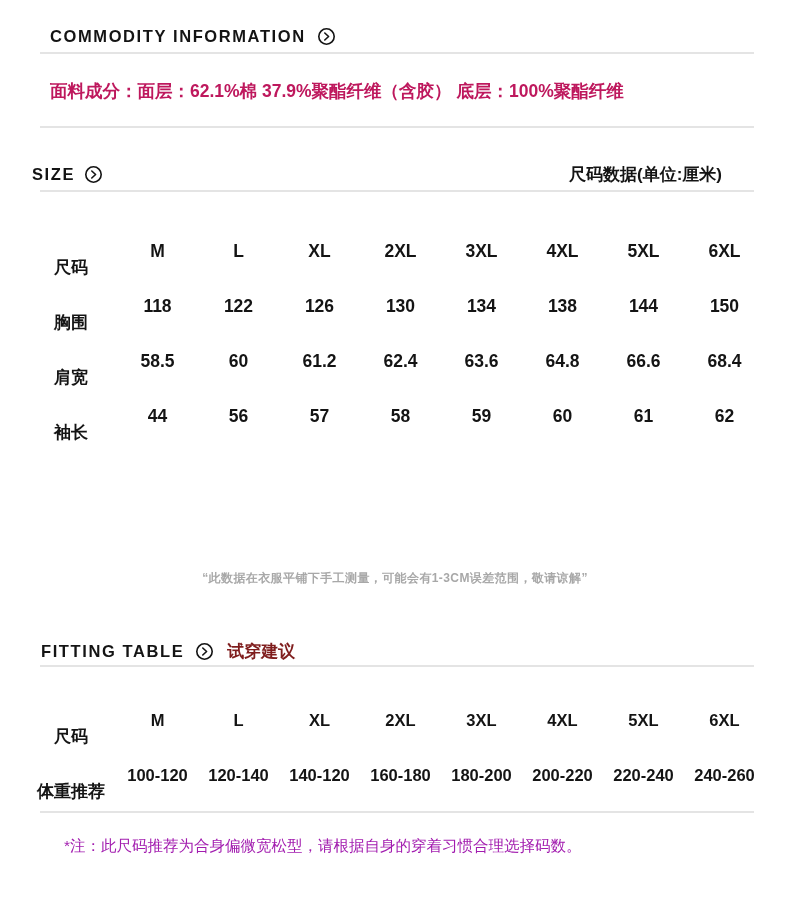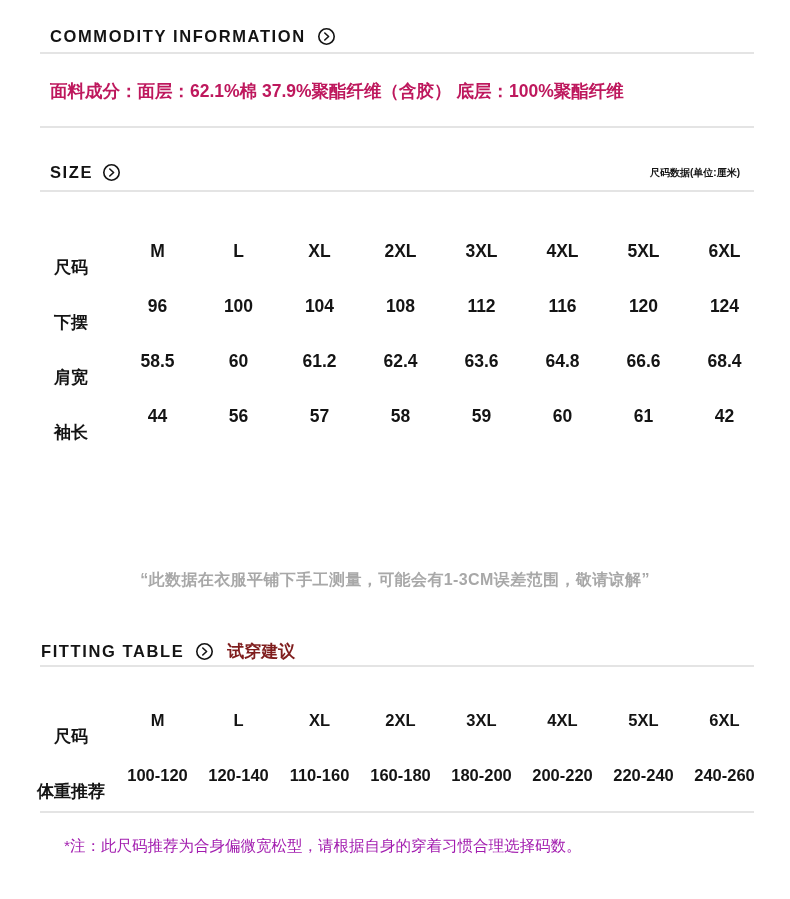--- a/index.html
+++ b/index.html
@@ -9,31 +9,31 @@
     font-family:"Liberation Sans","DejaVu Sans",sans-serif;
     color:#141414;
   }
   .hline { position:absolute; left:40px; width:714px; height:2px; background:#e4e4e4; }
   .sec-header { position:absolute; display:flex; align-items:center; gap:11px; }
   .h-en { font-size:16.5px; font-weight:700; letter-spacing:1.6px; color:#141414; }
   .h-cn { font-size:17px; font-weight:700; color:#7f1d1d; margin-left:2px; }
   .circ-icon { display:inline-flex; width:19px; height:19px; }
   .commodity-header { left:50px; top:27px; }
   .fabric-line { position:absolute; left:50px; top:79px; width:710px; font-size:17.5px; font-weight:700; color:#be185d; }
-  .size-header-row { position:absolute; left:50px; top:163px; width:690px; display:flex; align-items:center;text-align:center; }
-  .unit-note { margin-left:auto; font-size:10px; font-weight:700; color:#141414; }
+  .size-header-row { position:absolute; left:32px; top:163px; width:690px; display:flex; align-items:center;text-align:center; }
+  .unit-note { margin-left:auto; font-size:17px; font-weight:700; color:#141414; }
   .grid-table { position:absolute; left:25px; width:740px; }
   .t-row { display:grid; grid-template-columns:92px repeat(8,1fr); height:55px; align-items:center; }
   .t-label { text-align:center; font-size:17px; font-weight:700; color:#141414;margin-top:31px; }
   .t-cell { text-align:center; font-size:17.5px; font-weight:700; color:#141414; }
   .size-table { top:224px; }
   .fitting-table { top:693px; }
   .fitting-table .t-cell { font-size:16.5px; }
   .measure-note { position:absolute; left:0; top:570px; width:790px; text-align:center;
-    font-size:16px; font-weight:700; letter-spacing:0.4px; color:#a8a8a8; }
+    font-size:12px; font-weight:700; letter-spacing:0.4px; color:#a8a8a8; }
   .fitting-header { left:41px; top:640px; }
   .footer-note { position:absolute; left:64px; top:836px; font-size:15.5px; color:#a21caf; }
   .line-top-fabric { top:52px; }
   .line-bottom-fabric { top:126px; }
   .line-size { top:190px; }
   .line-fitting { top:665px; }
   .line-footer { top:811px; }
   svg { display:block; }
 </style>
 </head>
@@ -76,29 +76,29 @@
         <div class="t-cell">M</div>
         <div class="t-cell">L</div>
         <div class="t-cell">XL</div>
         <div class="t-cell">2XL</div>
         <div class="t-cell">3XL</div>
         <div class="t-cell">4XL</div>
         <div class="t-cell">5XL</div>
         <div class="t-cell">6XL</div>
       </div>
       <div class="t-row">
-        <div class="t-label">下摆</div>
-        <div class="t-cell">96</div>
-        <div class="t-cell">100</div>
-        <div class="t-cell">104</div>
-        <div class="t-cell">108</div>
-        <div class="t-cell">112</div>
-        <div class="t-cell">116</div>
-        <div class="t-cell">120</div>
-        <div class="t-cell">124</div>
+        <div class="t-label">胸围</div>
+        <div class="t-cell">118</div>
+        <div class="t-cell">122</div>
+        <div class="t-cell">126</div>
+        <div class="t-cell">130</div>
+        <div class="t-cell">134</div>
+        <div class="t-cell">138</div>
+        <div class="t-cell">144</div>
+        <div class="t-cell">150</div>
       </div>
       <div class="t-row">
         <div class="t-label">肩宽</div>
         <div class="t-cell">58.5</div>
         <div class="t-cell">60</div>
         <div class="t-cell">61.2</div>
         <div class="t-cell">62.4</div>
         <div class="t-cell">63.6</div>
         <div class="t-cell">64.8</div>
         <div class="t-cell">66.6</div>
@@ -106,21 +106,21 @@
       </div>
       <div class="t-row">
         <div class="t-label">袖长</div>
         <div class="t-cell">44</div>
         <div class="t-cell">56</div>
         <div class="t-cell">57</div>
         <div class="t-cell">58</div>
         <div class="t-cell">59</div>
         <div class="t-cell">60</div>
         <div class="t-cell">61</div>
-        <div class="t-cell">42</div>
+        <div class="t-cell">62</div>
       </div>
     </div>
 
   <div class="measure-note">“此数据在衣服平铺下手工测量，可能会有1-3CM误差范围，敬请谅解”</div>
 
   <div class="sec-header fitting-header">
     <span class="h-en">FITTING TABLE</span>
     <span class="circ-icon">
       <svg viewBox="0 0 20 20" width="19" height="19">
         <circle cx="10" cy="10" r="8.1" fill="none" stroke="#141414" stroke-width="1.7"></circle>
@@ -141,21 +141,21 @@
         <div class="t-cell">2XL</div>
         <div class="t-cell">3XL</div>
         <div class="t-cell">4XL</div>
         <div class="t-cell">5XL</div>
         <div class="t-cell">6XL</div>
       </div>
       <div class="t-row">
         <div class="t-label">体重推荐</div>
         <div class="t-cell">100-120</div>
         <div class="t-cell">120-140</div>
-        <div class="t-cell">110-160</div>
+        <div class="t-cell">140-120</div>
         <div class="t-cell">160-180</div>
         <div class="t-cell">180-200</div>
         <div class="t-cell">200-220</div>
         <div class="t-cell">220-240</div>
         <div class="t-cell">240-260</div>
       </div>
     </div>
 
   <div class="hline line-footer"></div>
 

